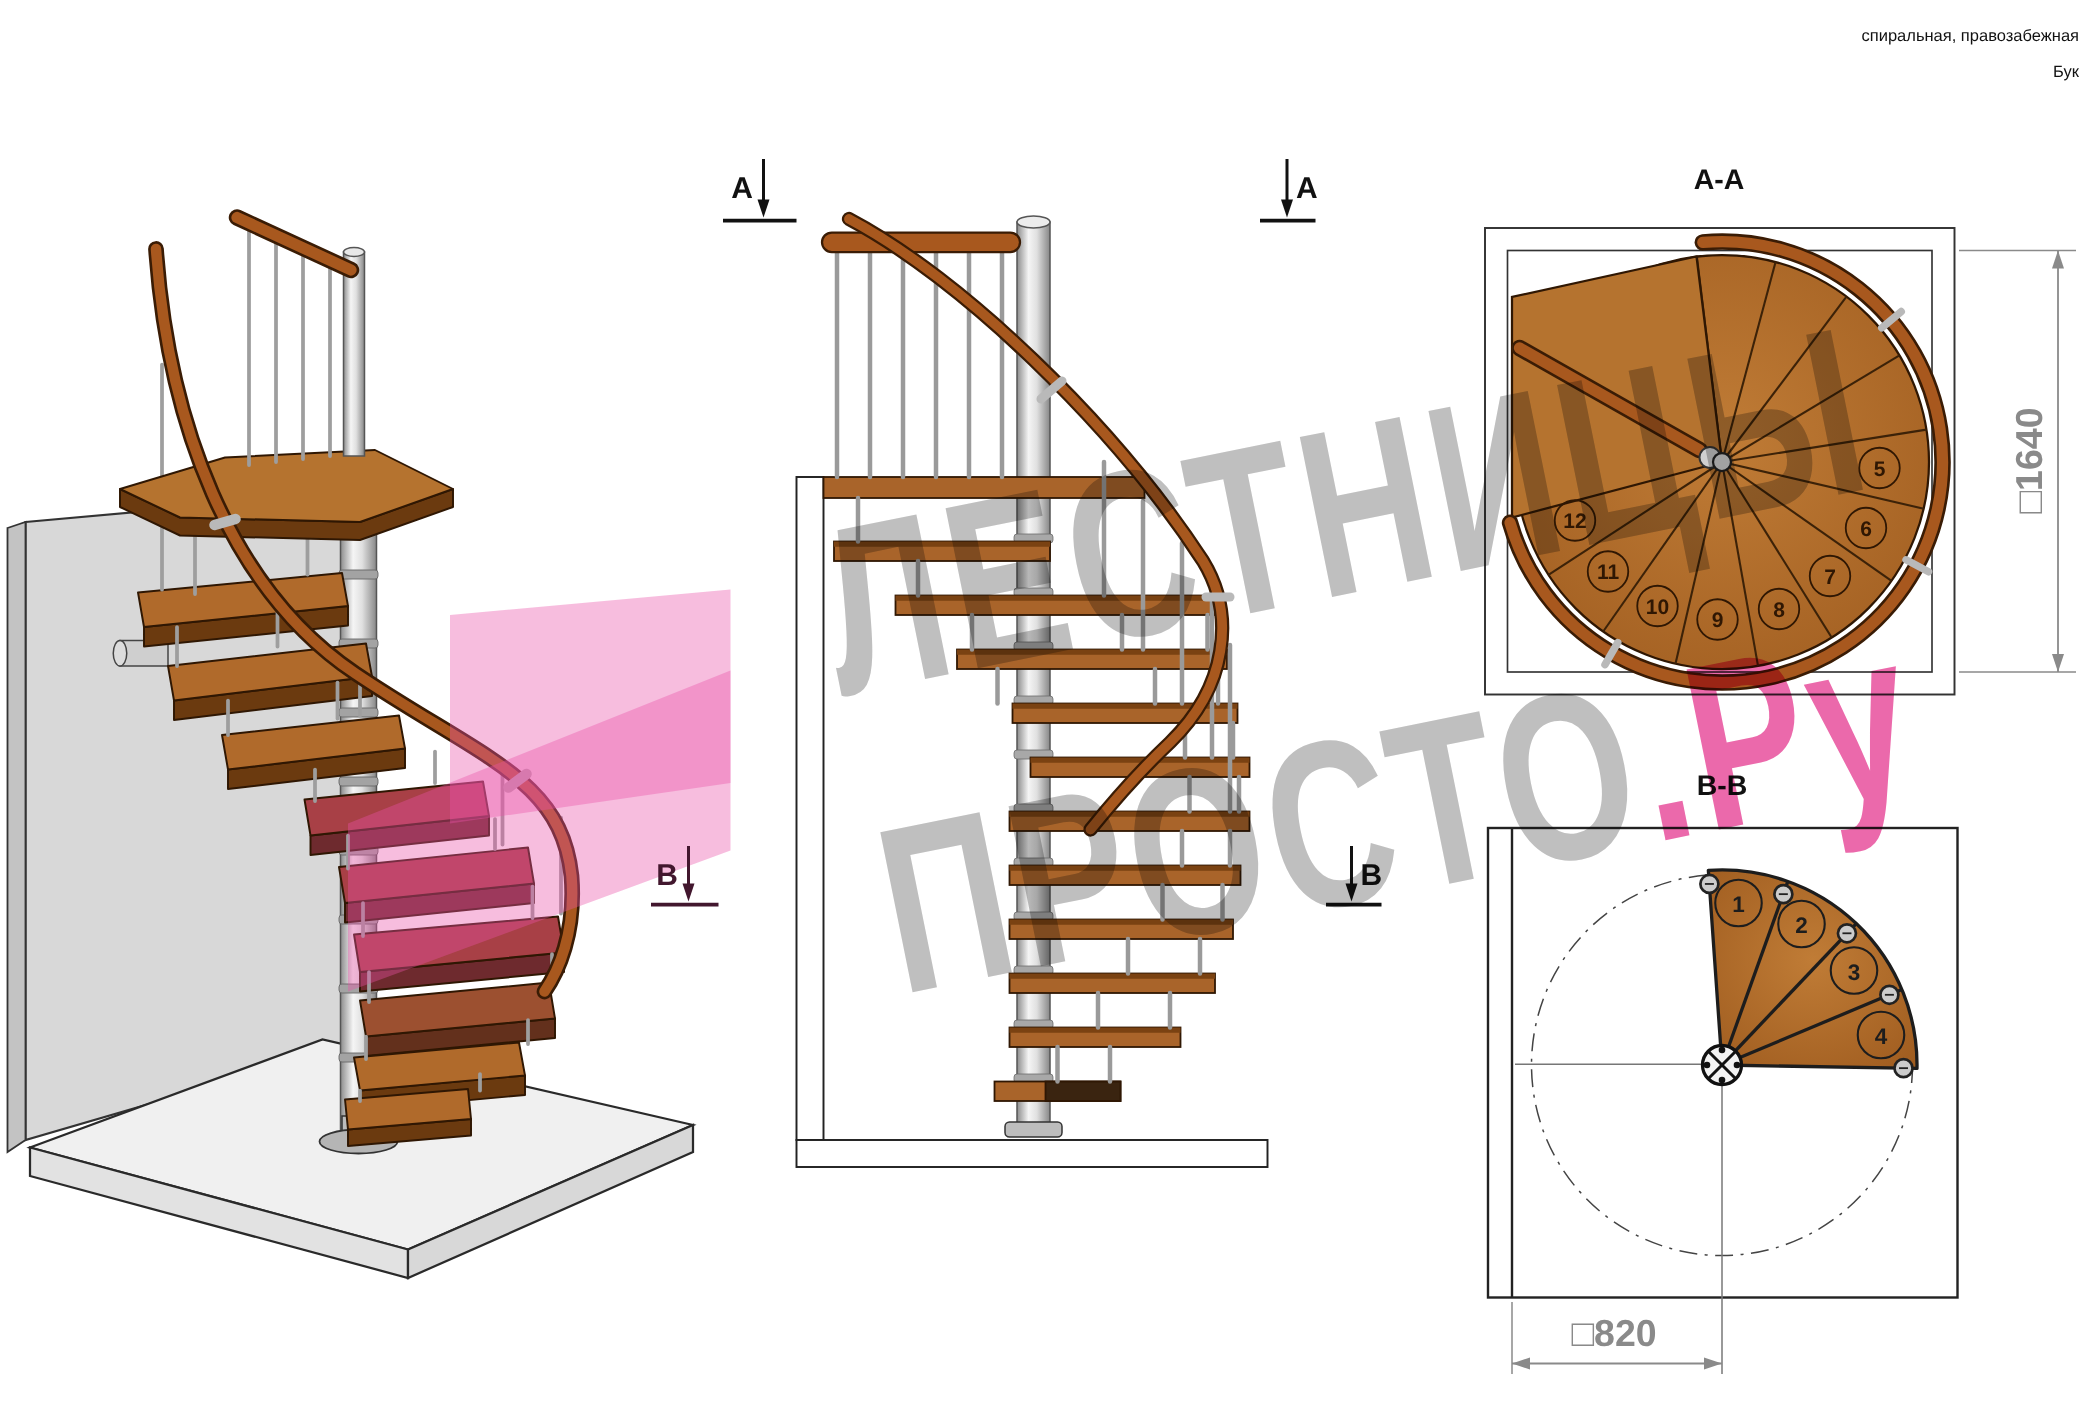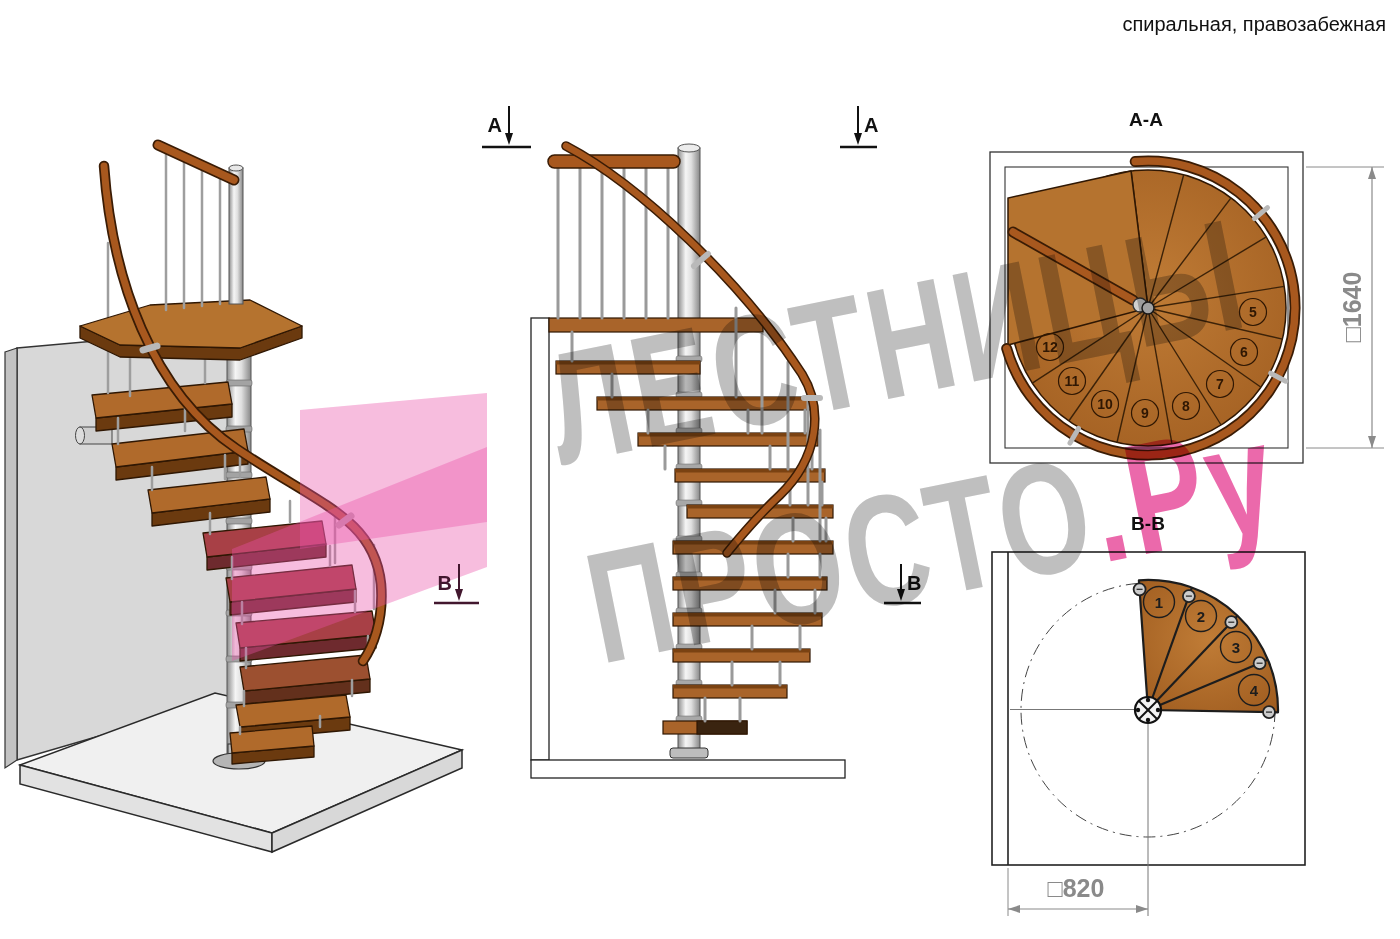--- a/index.html
+++ b/index.html
@@ -1,19 +1,19 @@
 <!DOCTYPE html>
 <html><head>
 <meta charset="utf-8">
 <style>
   html,body{margin:0;padding:0;background:#ffffff;}
   body{width:1400px;height:939px;position:relative;overflow:hidden;
        font-family:"Liberation Sans",sans-serif;}
   .header-note{position:absolute;top:12px;right:14px;text-align:right;
-       font-size:20px;line-height:24px;color:#111;}
+       font-size:11px;line-height:24px;color:#111;}
   svg{position:absolute;left:0;top:0;}
   .watermark{position:absolute;left:530px;top:312px;width:1200px;
        transform:rotate(-11.4deg) scaleX(.73);transform-origin:0 0;
        font-weight:700;font-size:158px;line-height:203px;letter-spacing:6px;
        color:#b4b4b4;white-space:nowrap;mix-blend-mode:multiply;opacity:.85;
        pointer-events:none;}
   .wm-pink{color:#e84f9c;}
   text{font-family:"Liberation Sans",sans-serif;}
 </style>
 </head>
@@ -379,18 +379,19 @@
       <line x1="1008" y1="909" x2="1148" y2="909" stroke-width="1.2"></line>
       <polygon points="1008,909 1020,905 1020,913" stroke="none"></polygon>
       <polygon points="1148,909 1136,905 1136,913" stroke="none"></polygon>
       <text x="1076" y="897" font-size="25" font-weight="bold" text-anchor="middle" stroke="none">□820</text>
     </g>
   </g>
 </svg>
 
 <div class="header-note">
   <div>спиральная, правозабежная</div>
+  <div>Бук</div>
 </div>
 
 <div class="watermark">
   <div>ЛЕСТНИЦЫ</div>
   <div><span>ПРОСТО</span><span class="wm-pink">.Ру</span></div>
 </div>
 
 </body></html>

